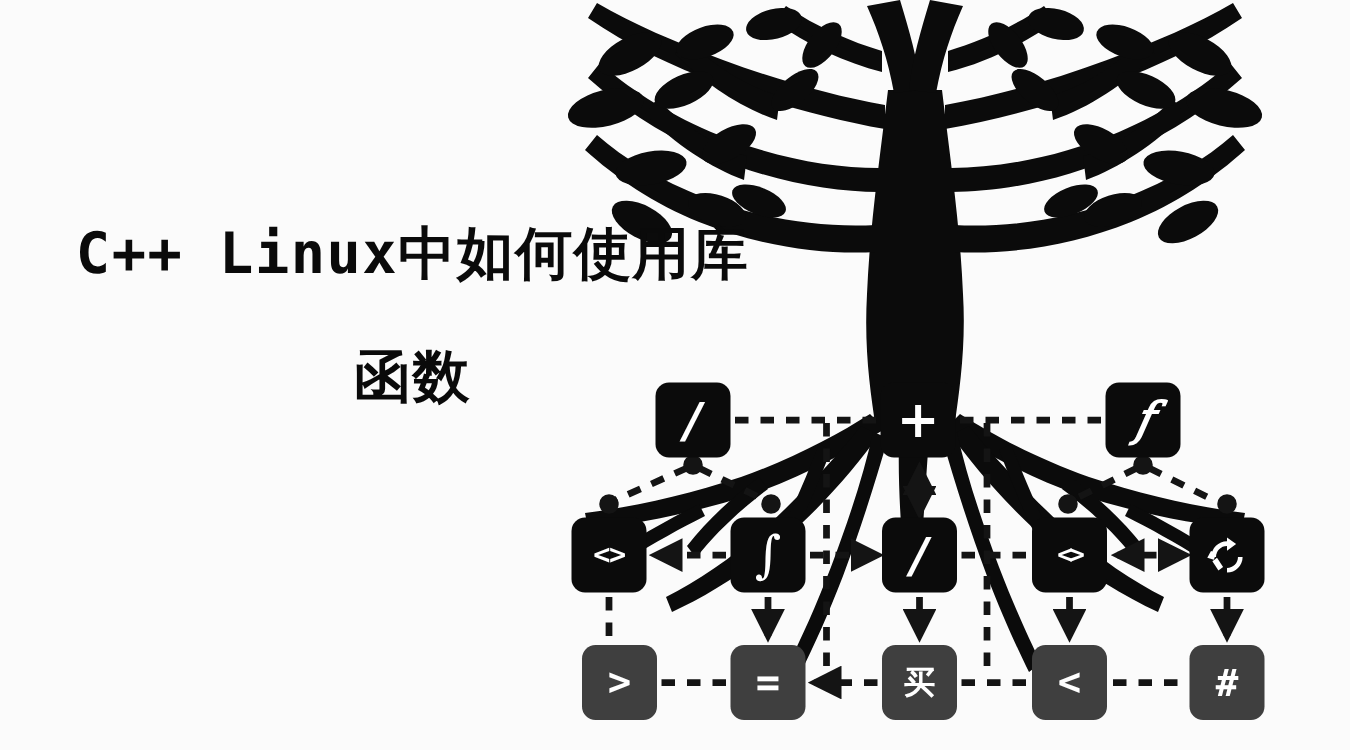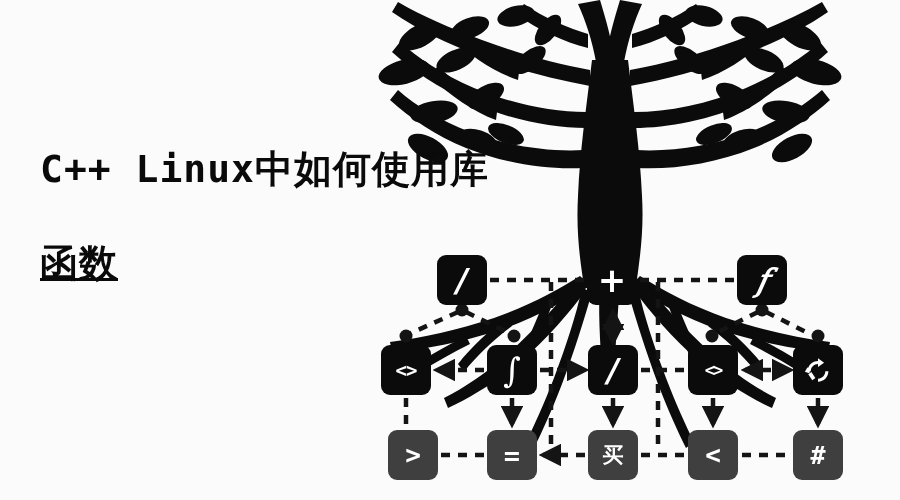--- a/index.html
+++ b/index.html
@@ -16,31 +16,32 @@
     font-family: "DejaVu Sans", sans-serif;
   }
 
   
   #title-block {
     position: absolute;
     left: 40px;
     top: 150px;
     width: 470px;
     z-index: 40;
+    text-align: center;
   }
   .title-line {
     font-family: "DejaVu Sans Mono", "Liberation Mono", monospace;
     font-weight: 700;
     font-size: 38px;
     line-height: 1.0;
     letter-spacing: 1px;
     color: #0a0a0a;
     white-space: nowrap;
   }
-  #title-line-2 { margin-top: 56px; text-decoration: underline; }
+  #title-line-2 { margin-top: 44px; }
 
   
   #art {
     position: absolute;
     left: 0; top: 0;
     width: 900px; height: 500px;
     z-index: 10;
     pointer-events: none;
   }
 

